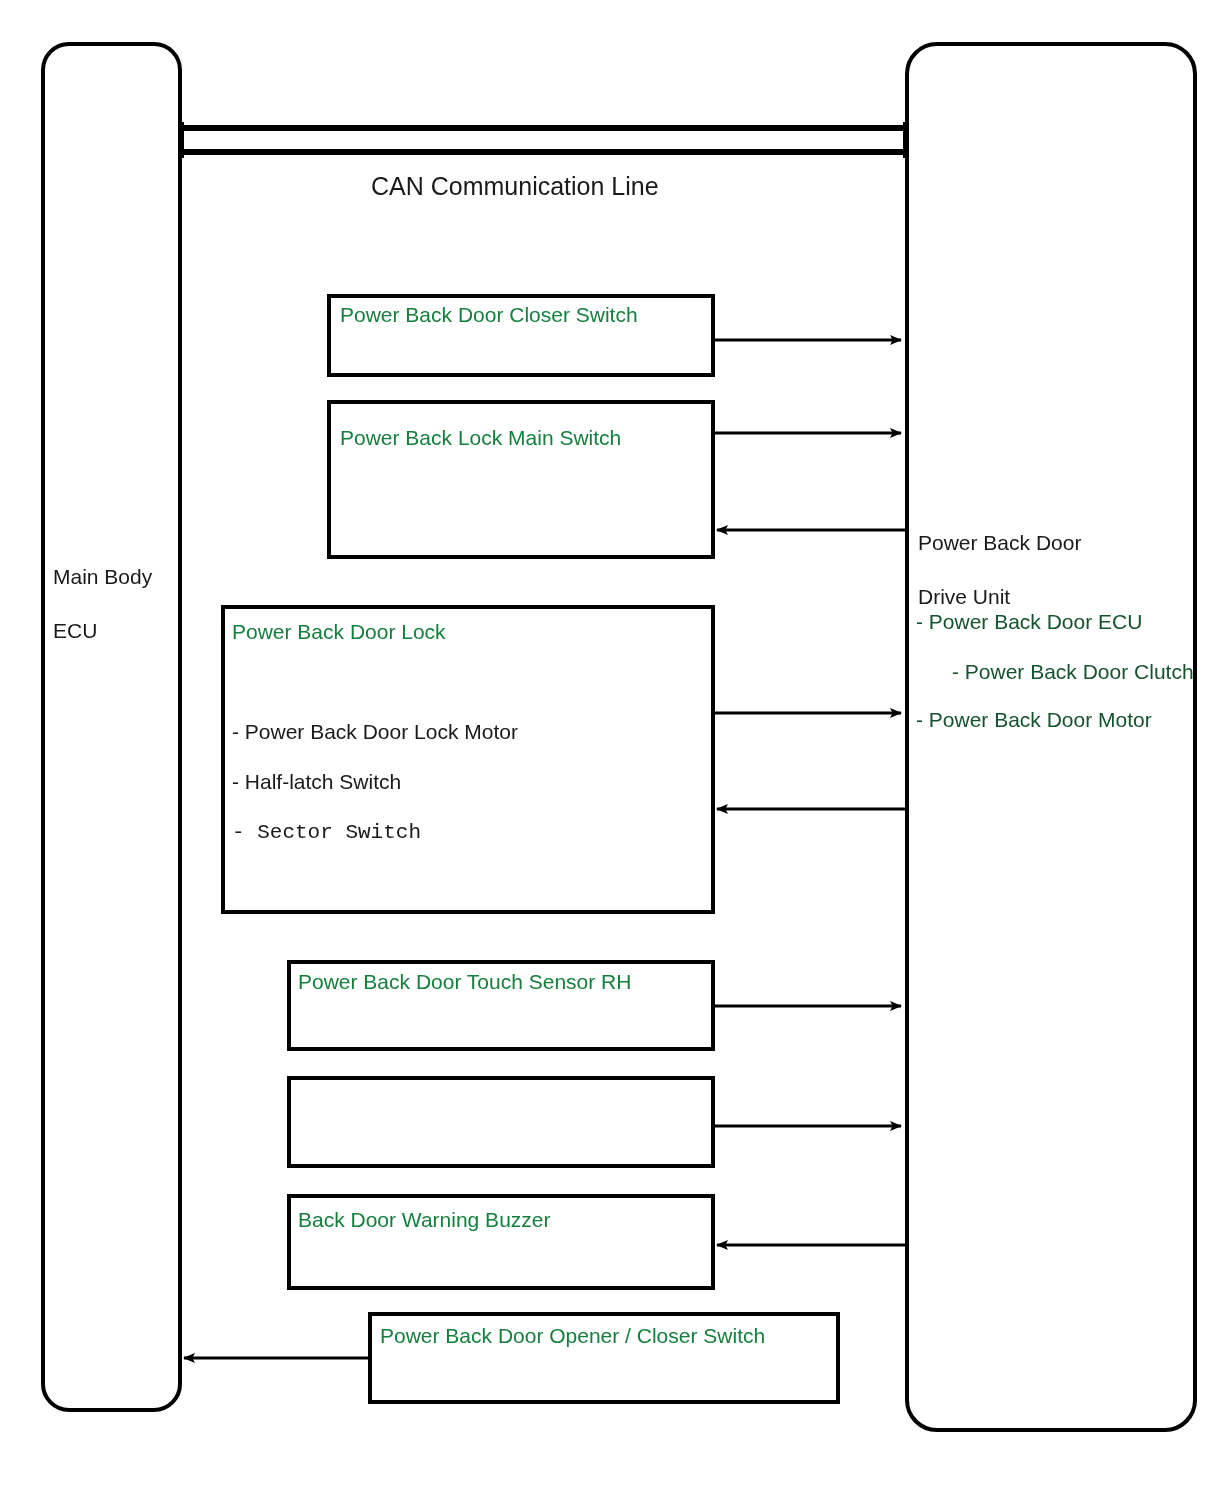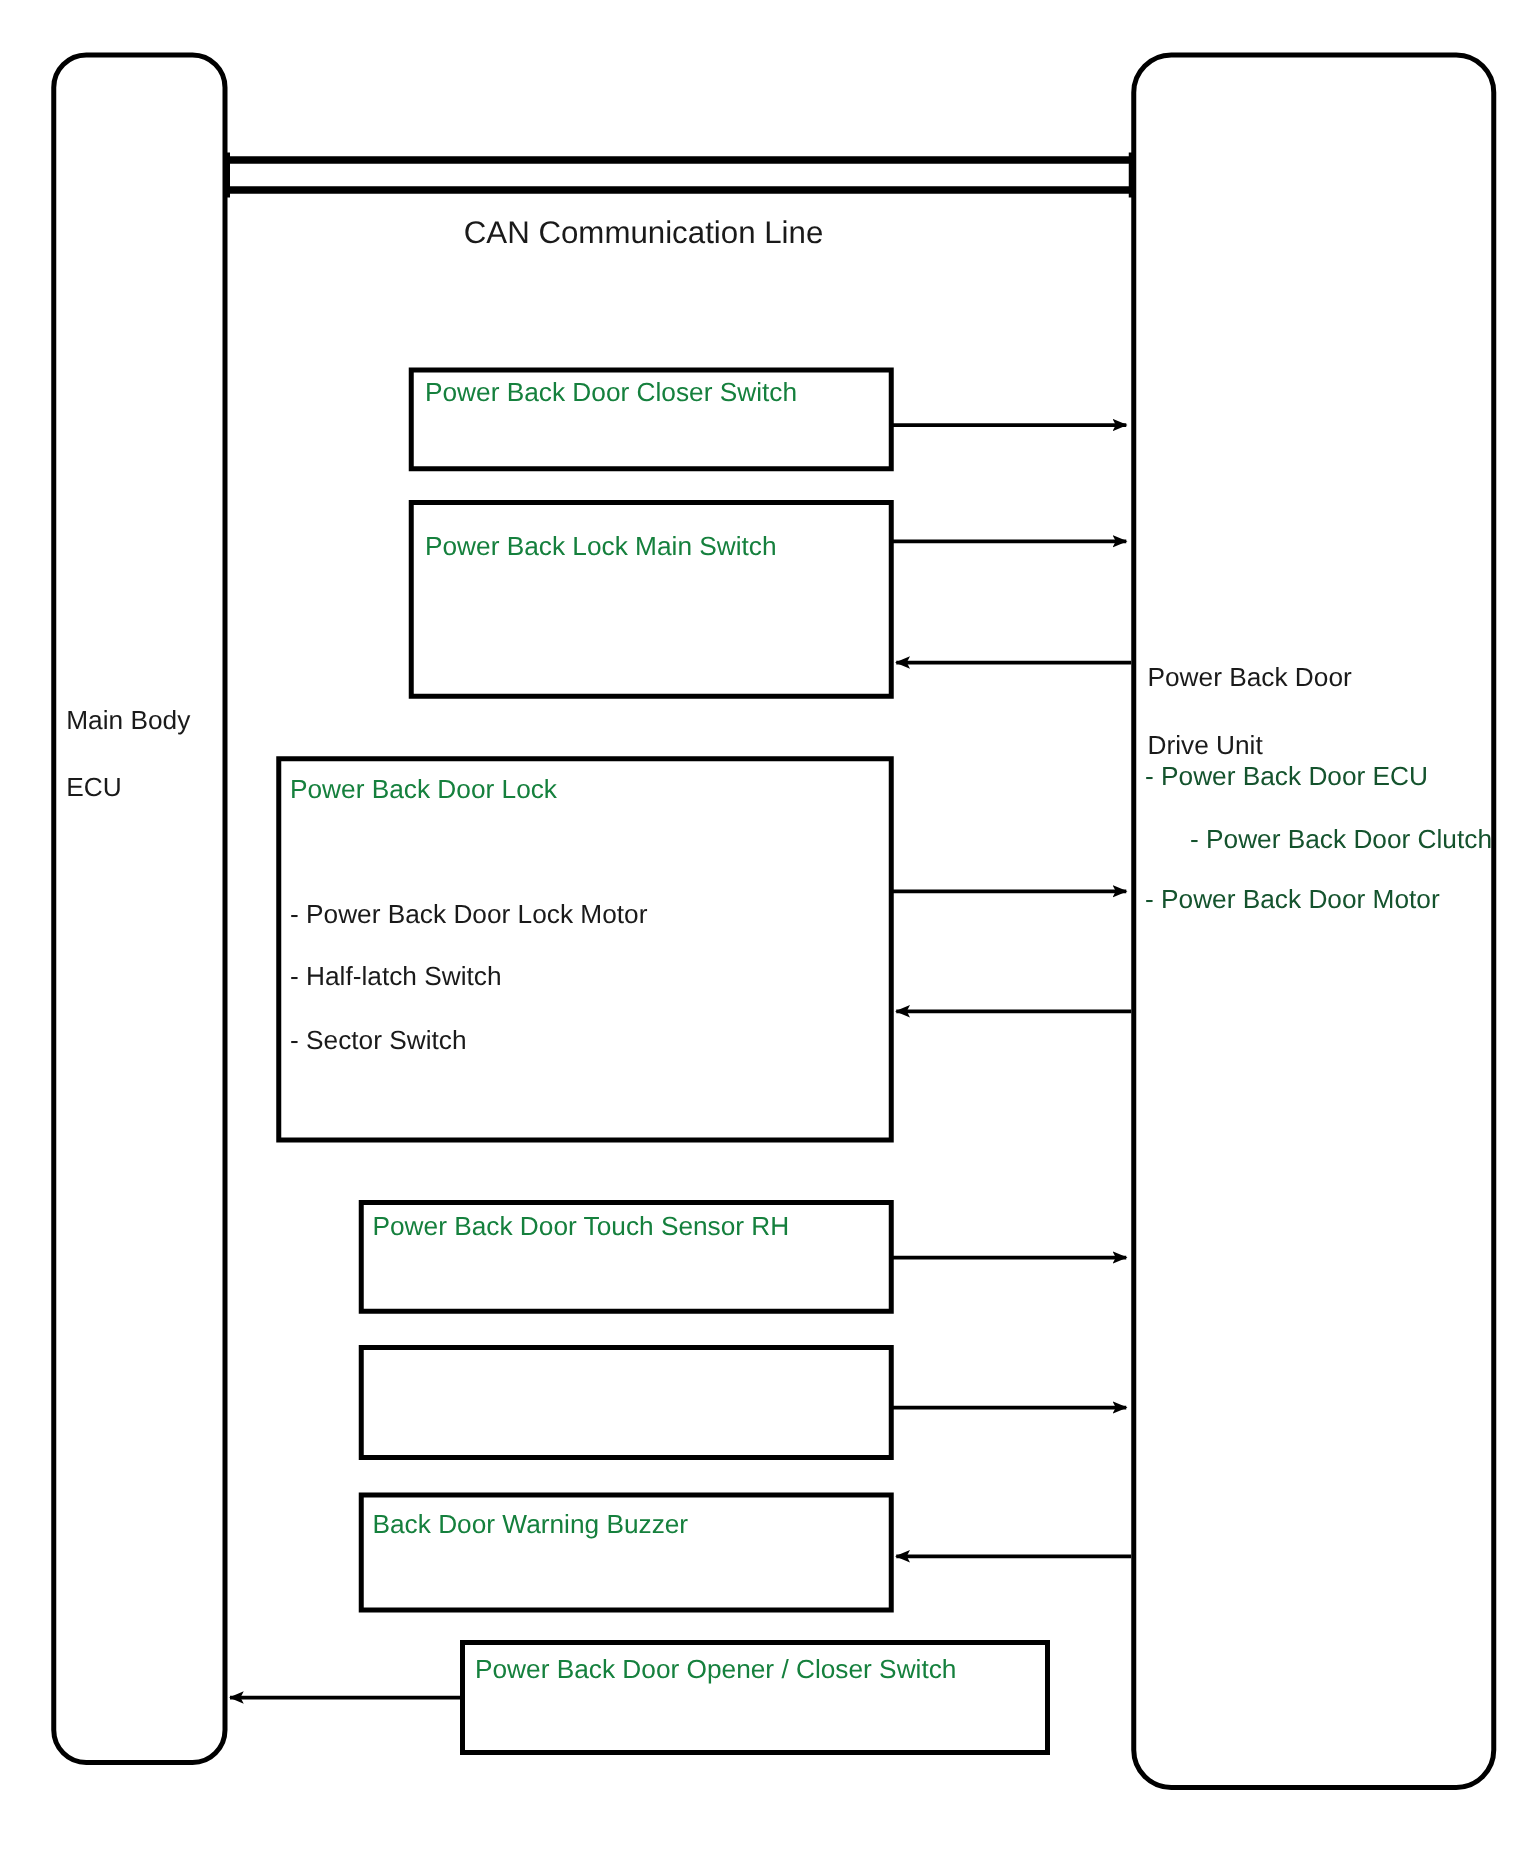--- a/index.html
+++ b/index.html
@@ -77,21 +77,21 @@
   <div class="unit-label" style="left:916px;top:660px;margin-left:36px;">- Power Back Door Clutch</div>
   <div class="unit-label" style="left:916px;top:708px;">- Power Back Door Motor</div>
 
   <div class="box-label" style="left:340px;top:303px;">Power Back Door Closer Switch</div>
 
   <div class="box-label" style="left:340px;top:426px;">Power Back Lock Main Switch</div>
 
   <div class="box-label" style="left:232px;top:620px;">Power Back Door Lock</div>
   <div class="lock-item" style="left:232px;top:720px;">- Power Back Door Lock Motor</div>
   <div class="lock-item" style="left:232px;top:770px;">- Half-latch Switch</div>
-  <div class="lock-item" style="left:232px;top:821px;">- Sector Switch</div>
+  <div class="lock-item" style="left:232px;top:821px;font-family:Liberation Mono, monospace;">- Sector Switch</div>
 
   <div class="box-label" style="left:298px;top:970px;">Power Back Door Touch Sensor RH</div>
 
 
   <div class="box-label" style="left:298px;top:1208px;">Back Door Warning Buzzer</div>
 
   <div class="box-label" style="left:380px;top:1324px;">Power Back Door Opener / Closer Switch</div>
 
 </div>
 

